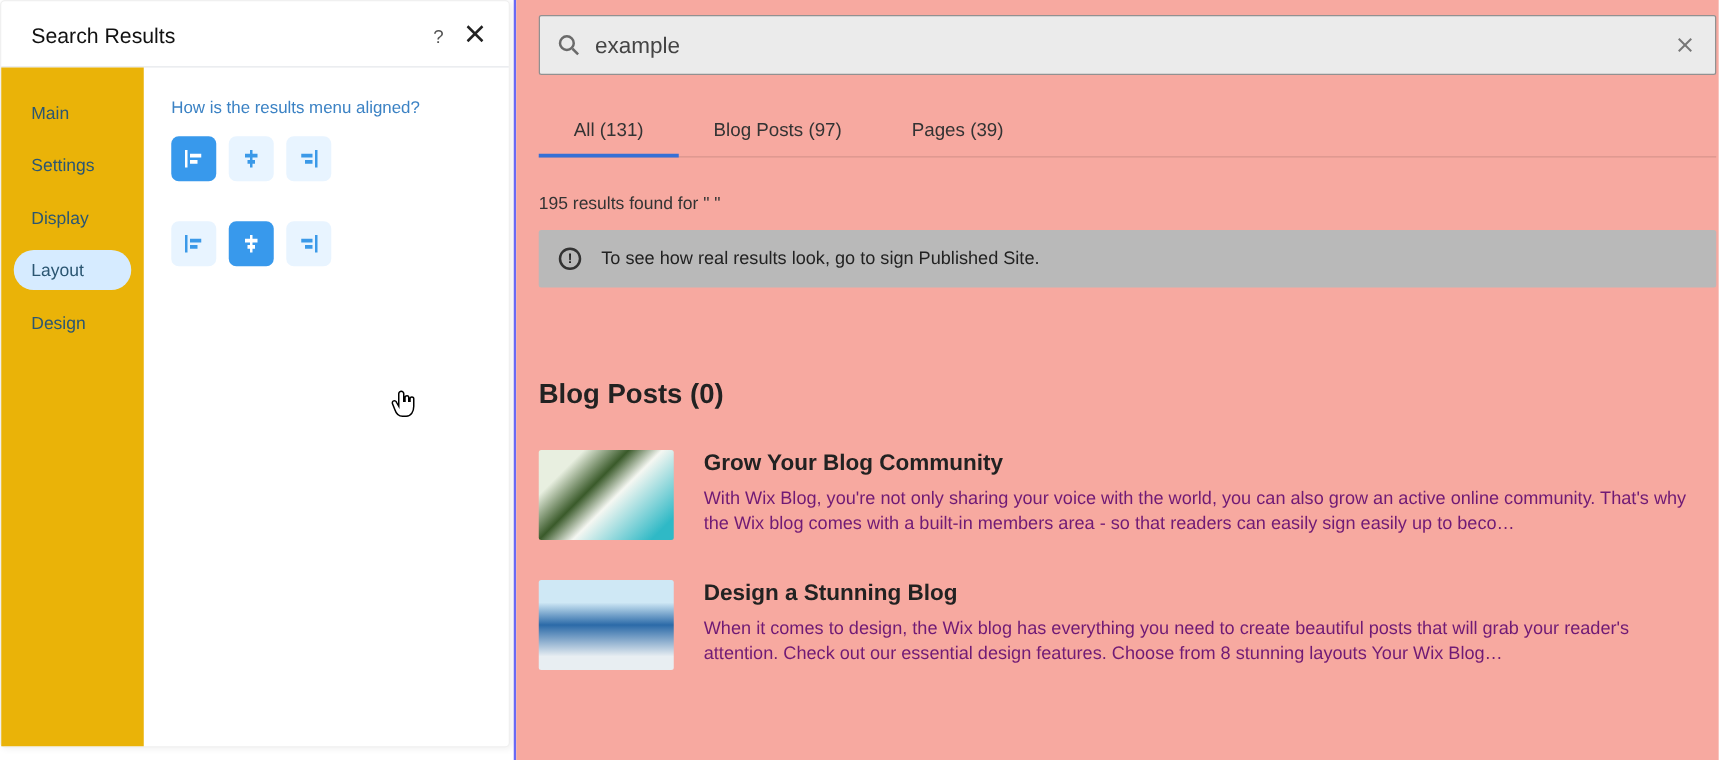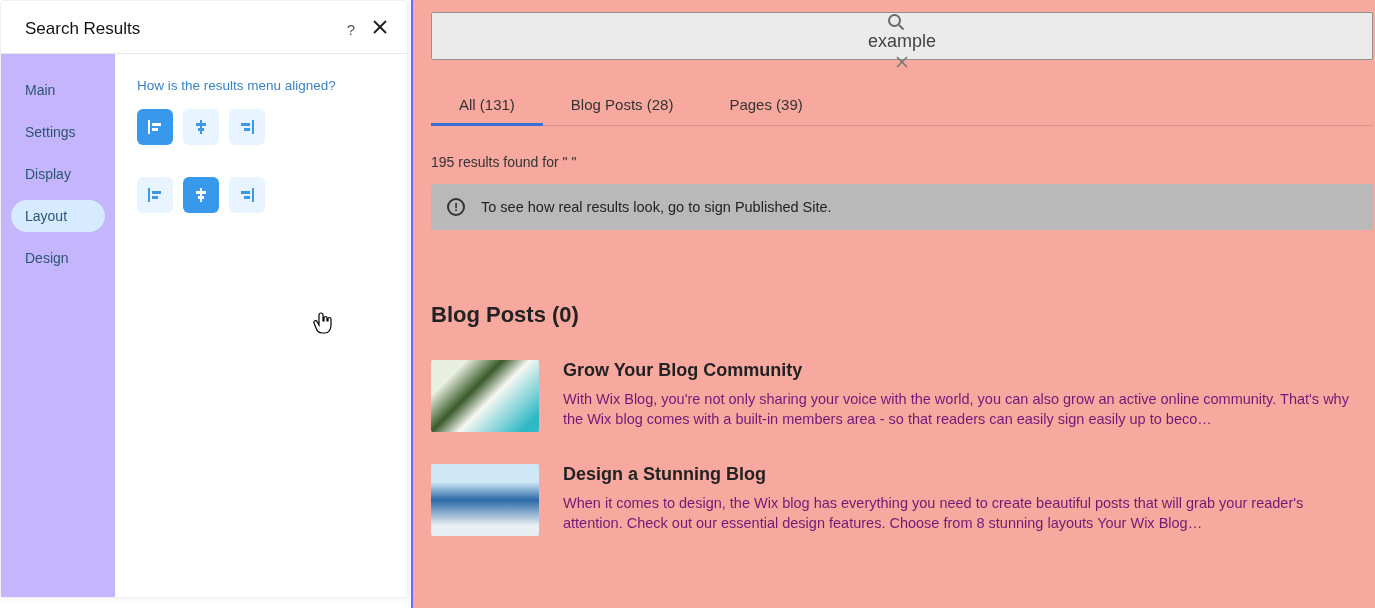--- a/index.html
+++ b/index.html
@@ -6,21 +6,21 @@
 body { width: 1375px; height: 608px; display: flex; background: #fff; overflow: hidden; }
 
 .left-panel { width: 408px; height: 598px; background: #fff; display: flex; flex-direction: column; border: 1px solid #f0f0f0; box-shadow: 2px 1px 6px rgba(0,0,0,0.06); border-radius: 4px; margin: 0; }
 .panel-header { display: flex; align-items: center; justify-content: space-between; padding: 18px 20px 14px 24px; }
 .panel-title { font-size: 17px; font-weight: 400; color: #111; }
 .panel-header-actions { display: flex; align-items: center; gap: 18px; }
 .help-icon { color: #555; font-size: 15px; }
 .close-icon { color: #333; font-size: 17px; cursor: pointer; }
 
 .panel-body { flex: 1; display: flex; border-top: 1px solid #e5e7eb; }
-.sidebar { width: 114px; background: #c4b5fd; padding: 20px 10px; }
+.sidebar { width: 114px; background: #eab308; padding: 20px 10px; }
 .sidebar-item { padding: 8px 14px; font-size: 14px; color: #2b5672; border-radius: 18px; margin-bottom: 10px; cursor: pointer; }
 .sidebar-item.active { background: #d6ebff; }
 
 .panel-main { flex: 1; padding: 24px 22px; }
 .question { font-size: 13.5px; color: #3b82c4; margin-bottom: 16px; }
 .align-group { display: flex; gap: 10px; margin-bottom: 32px; }
 .align-btn { width: 36px; height: 36px; border-radius: 6px; background: #e8f4ff; display: flex; align-items: center; justify-content: center; cursor: pointer; }
 .align-btn.active { background: #3899ec; }
 .align-btn svg { width: 18px; height: 18px; }
 .align-btn .stroke { stroke: #3b99e8; stroke-width: 2; }
@@ -28,21 +28,21 @@
 .align-btn .fill { fill: #3b99e8; }
 .align-btn.active .fill { fill: #fff; }
 
 .hand-cursor { position: absolute; left: 196px; top: 258px; pointer-events: none; }
 
 .divider-line { position: absolute; left: 411px; top: 0; width: 2px; height: 608px; background: #6a6af5; }
 
 .right-panel { margin-left: 5px; flex: 1; background: #f7a9a0; height: 608px; overflow: hidden; position: relative; }
 .right-inner { padding: 12px 2px 0 18px; }
 
-.search-bar { height: 48px; background: #ebebeb; border: 1px solid #919191; border-radius: 2px; display: flex; align-items: center; padding: 0 14px; flex-direction: column; }
+.search-bar { height: 48px; background: #ebebeb; border: 1px solid #919191; border-radius: 2px; display: flex; align-items: center; padding: 0 14px; }
 .search-icon { color: #6a6a6a; margin-right: 12px; flex-shrink: 0; }
 .search-text { font-size: 18px; color: #444; flex: 1; }
 .clear-x { color: #777; font-size: 18px; cursor: pointer; padding: 0 4px; }
 
 .tabs { display: flex; border-bottom: 1px solid rgba(0,0,0,0.12); margin-top: 26px; }
 .tab { padding: 10px 28px 12px; font-size: 15px; color: #333; cursor: pointer; position: relative; }
 .tab.active::after { content: ""; position: absolute; left: 0; right: 0; bottom: -1px; height: 3px; background: #3670d6; }
 
 .result-count { margin-top: 28px; font-size: 14px; color: #333; }
 .notice { margin-top: 14px; background: #b9b9b9; padding: 14px 16px; display: flex; align-items: center; gap: 16px; font-size: 14.5px; color: #222; border-radius: 2px; }
@@ -154,21 +154,21 @@
       <span class="clear-x">
         <svg width="12" height="12" viewBox="0 0 12 12">
             <line x1="1" y1="1" x2="11" y2="11" stroke="#777" stroke-width="1.6"></line>
             <line x1="11" y1="1" x2="1" y2="11" stroke="#777" stroke-width="1.6"></line>
           </svg>
       </span>
     </div>
 
     <div class="tabs">
       <div class="tab active">All (131)</div>
-      <div class="tab">Blog Posts (28)</div>
+      <div class="tab">Blog Posts (97)</div>
       <div class="tab">Pages (39)</div>
     </div>
 
     <div class="result-count">195 results found for " "</div>
 
     <div class="notice">
       <span class="notice-icon">!</span>
       <span>To see how real results look, go to sign Published Site.</span>
     </div>
 

